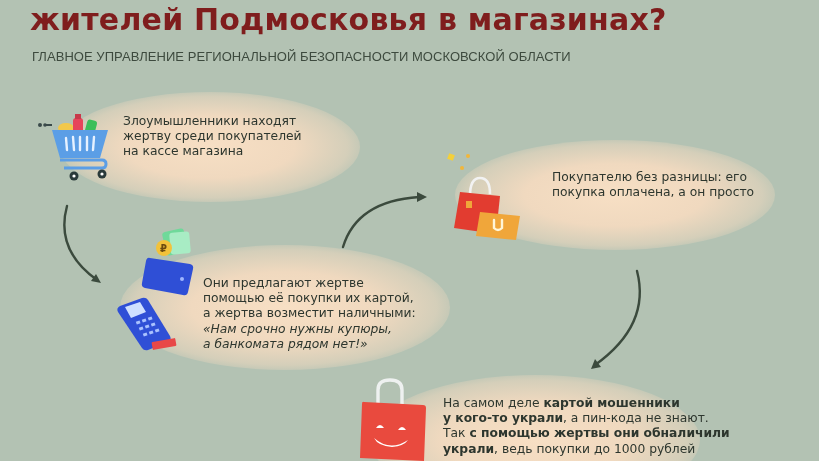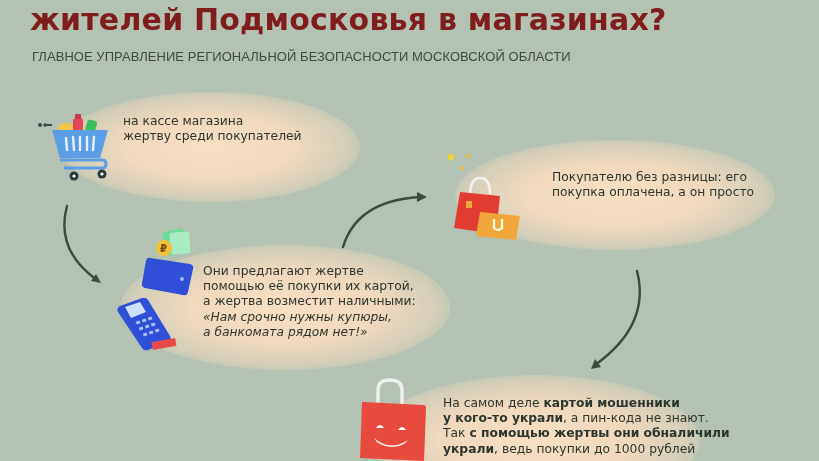--- a/index.html
+++ b/index.html
@@ -61,22 +61,23 @@
       <line x1="58" y1="25" x2="57" y2="38"></line>
     </g>
     <path d="M24 48 L66 48 Q70 48 70 52 Q70 56 66 56 L28 56" stroke="#5b9ee6" stroke-width="3" fill="none"></path>
     <circle cx="38" cy="64" r="4.5" fill="#2a3a3a"></circle>
     <circle cx="38" cy="64" r="1.6" fill="#fff"></circle>
     <circle cx="66" cy="62" r="4.5" fill="#2a3a3a"></circle>
     <circle cx="66" cy="62" r="1.6" fill="#fff"></circle>
   </svg>
 </div>
 <div class="step-text" style="left:123px; top:114px;">
+  <div>Злоумышленники находят</div>
+  <div>жертву среди покупателей</div>
   <div>на кассе магазина</div>
-  <div>жертву среди покупателей</div>
 </div>
 
 <svg class="arrow" style="left:55px; top:200px;" width="60" height="90" viewBox="0 0 60 90">
   <path d="M12 6 Q0 50 42 80" stroke="#3b4a3d" stroke-width="2.4" fill="none" stroke-linecap="round"></path>
   <path d="M36 81 L46 83 L41 74 Z" fill="#3b4a3d"></path>
 </svg>
 
 <div class="icon" style="left:112px; top:228px; width:96px; height:124px;">
   <svg width="96" height="124" viewBox="0 0 96 124">
     <rect x="52" y="2" width="22" height="24" rx="3" fill="#6fd99a" transform="rotate(-12 63 14)"></rect>
@@ -94,21 +95,21 @@
       <rect x="27" y="99" width="4" height="3" transform="rotate(-20 29 100)"></rect>
       <rect x="33" y="97" width="4" height="3" transform="rotate(-20 35 98)"></rect>
       <rect x="39" y="95" width="4" height="3" transform="rotate(-20 41 96)"></rect>
       <rect x="31" y="105" width="4" height="3" transform="rotate(-20 33 106)"></rect>
       <rect x="37" y="103" width="4" height="3" transform="rotate(-20 39 104)"></rect>
       <rect x="43" y="101" width="4" height="3" transform="rotate(-20 45 102)"></rect>
     </g>
     <rect x="40" y="112" width="24" height="8" rx="1" fill="#e84848" transform="rotate(-10 52 116)"></rect>
   </svg>
 </div>
-<div class="step-text" style="left:203px; top:264px;">
+<div class="step-text" style="left:203px; top:276px;">
   <div>Они предлагают жертве</div>
   <div>помощью её покупки их картой,</div>
   <div>а жертва возместит наличными:</div>
   <div class="it">«Нам срочно нужны купюры,</div>
   <div class="it">а банкомата рядом нет!»</div>
 </div>
 
 <svg class="arrow" style="left:335px; top:185px;" width="100" height="70" viewBox="0 0 100 70">
   <path d="M8 62 Q22 16 84 12" stroke="#3b4a3d" stroke-width="2.4" fill="none" stroke-linecap="round"></path>
   <path d="M82 7 L92 12 L82 17 Z" fill="#3b4a3d"></path>

